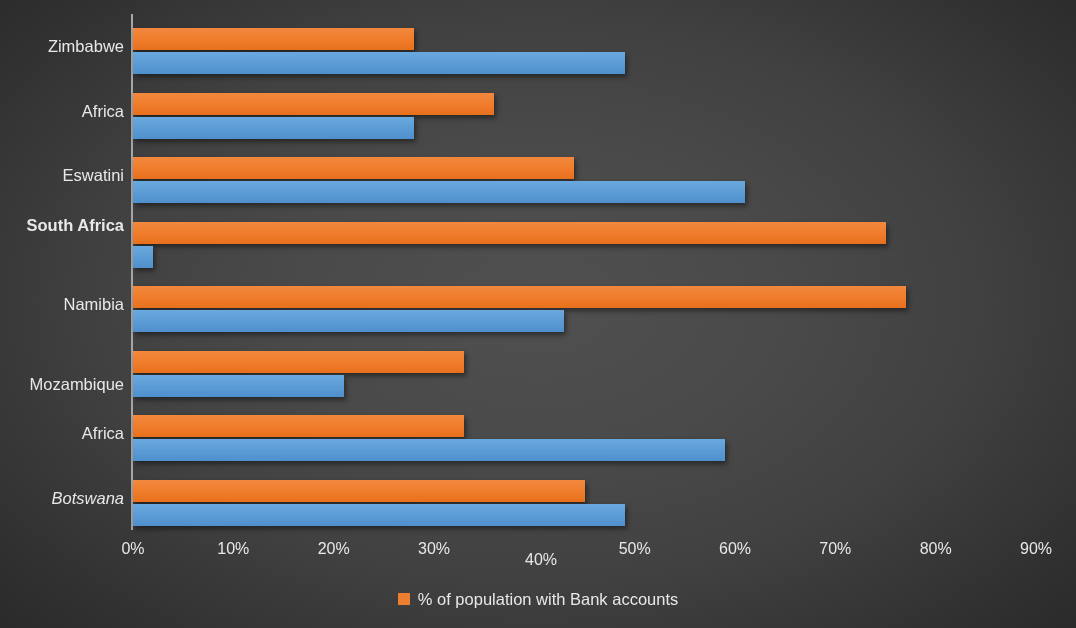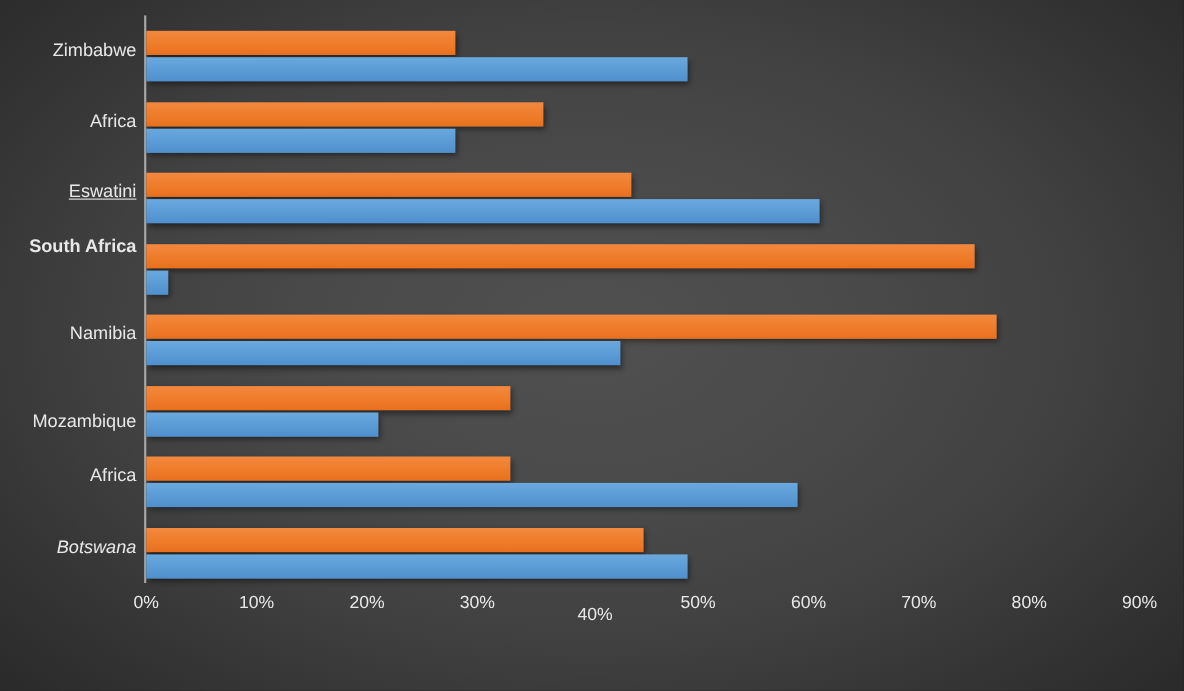--- a/index.html
+++ b/index.html
@@ -83,21 +83,21 @@
   .legend-text{color:#e8e8e8;font-size:16.5px;white-space:nowrap;}
 </style>
 </head>
 <body>
 
 <div id="chart-root">
 
   <div class="cat-labels">
       <div class="cat-label" style="top: 32.25px;">Zimbabwe</div>
       <div class="cat-label" style="top: 96.75px;">Africa</div>
-      <div class="cat-label" style="top: 161.25px; text-decoration: underline;">Eswatini</div>
+      <div class="cat-label" style="top: 161.25px;">Eswatini</div>
       <div class="cat-label" style="top: 211px; font-weight: bold;">South Africa</div>
       <div class="cat-label" style="top: 290.25px;">Namibia</div>
       <div class="cat-label" style="top: 370px; text-align: right;">Mozambique</div>
       <div class="cat-label" style="top: 419.25px;">Africa</div>
       <div class="cat-label" style="top: 483.75px; font-style: italic;">Botswana</div>
     </div>
 
   <div class="plot">
     <div class="axis-line"></div>
   <div class="cat-group" style="top: 0px; height: 64.5px;">
@@ -141,15 +141,19 @@
       <div class="xtick" style="left: 434px;">30%</div>
       <div class="xtick" style="left: 541px; margin-top: 11px;">40%</div>
       <div class="xtick" style="left: 634.667px;">50%</div>
       <div class="xtick" style="left: 735px;">60%</div>
       <div class="xtick" style="left: 835.333px;">70%</div>
       <div class="xtick" style="left: 935.667px;">80%</div>
       <div class="xtick" style="left: 1036px;">90%</div>
     </div>
 
   <div class="legend">
+      <div class="legend-item">
+        <span class="legend-swatch orange"></span>
+        <span class="legend-text">% of population with Bank accounts</span>
+      </div>
     </div>
 
 </div>
 
 </body></html>

